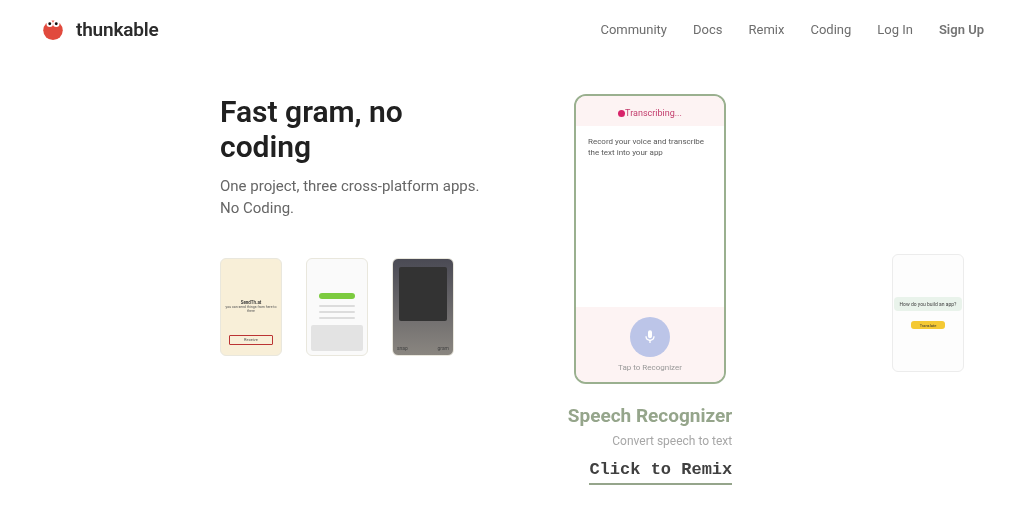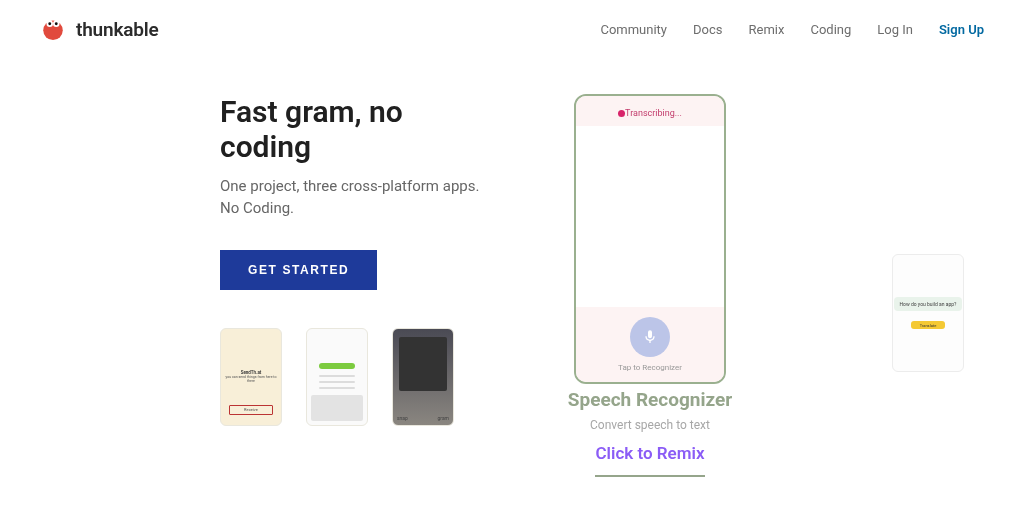--- a/index.html
+++ b/index.html
@@ -4,21 +4,21 @@
   <style>
     * { margin: 0; padding: 0; box-sizing: border-box; }
     body { font-family: -apple-system, BlinkMacSystemFont, 'Segoe UI', Roboto, Arial, sans-serif; background: #fff; color: #333; width: 1024px; height: 511px; overflow: hidden; }
     header { display: flex; align-items: center; justify-content: space-between; padding: 16px 40px 12px 40px; }
     .brand { display: flex; align-items: center; gap: 10px; }
     .logo { width: 26px; height: 26px; position: relative; }
     .logo svg { width: 100%; height: 100%; }
     .brand-name { font-weight: 600; font-size: 19px; color: #2b2b2b; letter-spacing: -0.2px; }
     nav { display: flex; align-items: center; gap: 26px; }
     nav a { font-size: 13px; color: #6d6d6d; text-decoration: none; font-weight: 400; cursor: pointer; }
-    nav a.signup { color: #0369a1; font-weight: 600; }
+    nav a.signup { color: #737373; font-weight: 600; }
     .hero { display: flex; padding: 40px 40px 0 220px; gap: 40px; position: relative; }
     .hero-left { flex: 0 0 280px; }
     .hero-title { font-size: 30px; font-weight: 600; color: #202020; margin-bottom: 12px; }
     .hero-sub { font-size: 15px; color: #666; line-height: 1.45; margin-bottom: 30px; }
     .cta { background: #1e3a9a; color: #fff; border: none; padding: 13px 28px; font-size: 12px; font-weight: 600; letter-spacing: 1.6px; cursor: pointer; }
     .thumbs { display: flex; gap: 24px; margin-top: 38px; }
     .thumb { width: 62px; height: 98px; background: #f7f7f3; border: 1px solid #e9e7dd; border-radius: 6px; position: relative; overflow: hidden; font-size: 4px; display: flex; flex-direction: column; align-items: center; justify-content: center; text-align: center; }
     .thumb.tan { background: #f8efd8; }
     .thumb.white { background: #fafafa; }
     .thumb.photo { background: linear-gradient(#4a4a54, #8a8680); }
@@ -32,24 +32,24 @@
     .center-col { flex: 0 0 220px; display: flex; flex-direction: column; align-items: center; position: relative; }
     .phone-main { width: 152px; height: 290px; border: 2px solid #9ab08f; border-radius: 12px; background: #fff; display: flex; flex-direction: column; overflow: hidden; }
     .pm-head { background: #fdf3f3; padding: 12px 0 8px 0; text-align: center; font-size: 9px; color: #c23b6b; display:flex; align-items:center; justify-content:center; gap:0; }
     .pm-dot { width:7px; height:7px; border-radius:50%; background:#d8246a; display:inline-block; }
     .pm-desc { padding: 10px 12px; font-size: 8px; color: #5a5a5a; line-height: 1.4; }
     .pm-spacer { flex: 1; }
     .pm-mic-area { background: #fdf3f3; padding: 10px 0 10px 0; display: flex; flex-direction: column; align-items: center; }
     .mic-circle { width: 40px; height: 40px; border-radius: 50%; background: #bcc5e8; display: flex; align-items: center; justify-content: center; margin-bottom: 6px; }
     .mic-circle svg { width: 16px; height: 16px; fill: #fff; }
     .pm-tap { font-size: 8px; color: #999; }
-    .center-caption { margin-top: 4px; text-align: center; }
+    .center-caption { margin-top: 20px; text-align: right; }
     .cc-title { font-size: 19px; color: #95a58b; font-weight: 700; margin-bottom: 6px; }
     .cc-sub { font-size: 12px; color: #a7a7a7; line-height: 1.35; margin-bottom: 10px; }
-    .cc-remix { font-size: 17px; color: #8b5cf6; font-weight: 600; border-bottom: 2px solid #95a58b; display: inline-block; padding-bottom: 12px; cursor: pointer; }
+    .cc-remix { font-size: 17px; color: #404040; font-weight: 600; border-bottom: 2px solid #95a58b; display: inline-block; padding-bottom: 4px; cursor: pointer; font-family: Liberation Mono, monospace; }
     .right-col { position: absolute; right: 60px; top: 200px; }
     .phone-small { width: 72px; height: 118px; background: #fdfdfd; border: 1px solid #ececec; border-radius: 6px; display: flex; flex-direction: column; align-items: center; justify-content: center; gap: 10px; }
     .ps-bubble { background: #e9f3eb; padding: 4px 6px; border-radius: 4px; font-size: 5px; color: #444; }
     .ps-btn { width: 34px; height: 8px; background: #f4c934; border-radius: 3px; font-size: 4px; color: #333; display:flex; align-items:center; justify-content:center; }
   </style>
 </head>
 <body>
 
 <header>
   <div class="brand">
@@ -71,21 +71,20 @@
     <a>Coding</a>
     <a>Log In</a>
     <a class="signup">Sign Up</a>
   </nav>
 </header>
 
 <section class="hero">
   <div class="hero-left">
     <h1 class="hero-title">Fast gram, no coding</h1>
     <p class="hero-sub">One project, three cross-platform apps. No Coding.</p>
-    <button class="cta">GET STARTED</button>
 
     <div class="thumbs">
       <div class="thumb tan">
         <div class="title-strip">SendTh.at</div>
         <div style="font-size:3.5px;color:#555;padding:0 4px;">you can send things from here to there</div>
         <div class="mini-box">Receive</div>
       </div>
       <div class="thumb white">
         <div class="greenbtn"></div>
         <div class="line"></div>
@@ -101,20 +100,21 @@
       </div>
     </div>
   </div>
 
   <div class="center-col">
     <div class="phone-main">
       <div class="pm-head">
         <span class="pm-dot"></span>
         <span>Transcribing...</span>
       </div>
+      <div class="pm-desc">Record your voice and transcribe the text into your app</div>
       <div class="pm-spacer"></div>
       <div class="pm-mic-area">
         <div class="mic-circle">
           <svg viewBox="0 0 24 24">
               <path d="M12 14a3 3 0 0 0 3-3V5a3 3 0 1 0-6 0v6a3 3 0 0 0 3 3zm5-3a5 5 0 0 1-10 0H5a7 7 0 0 0 6 6.92V21h2v-3.08A7 7 0 0 0 19 11h-2z"></path>
             </svg>
         </div>
         <div class="pm-tap">Tap to Recognizer</div>
       </div>
     </div>

